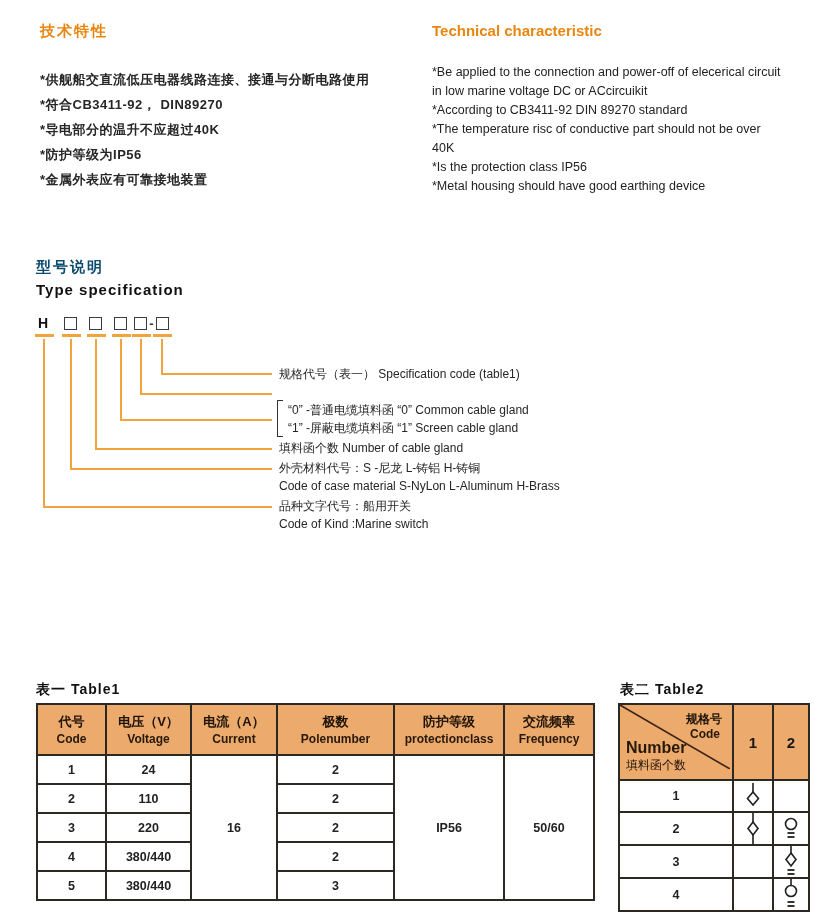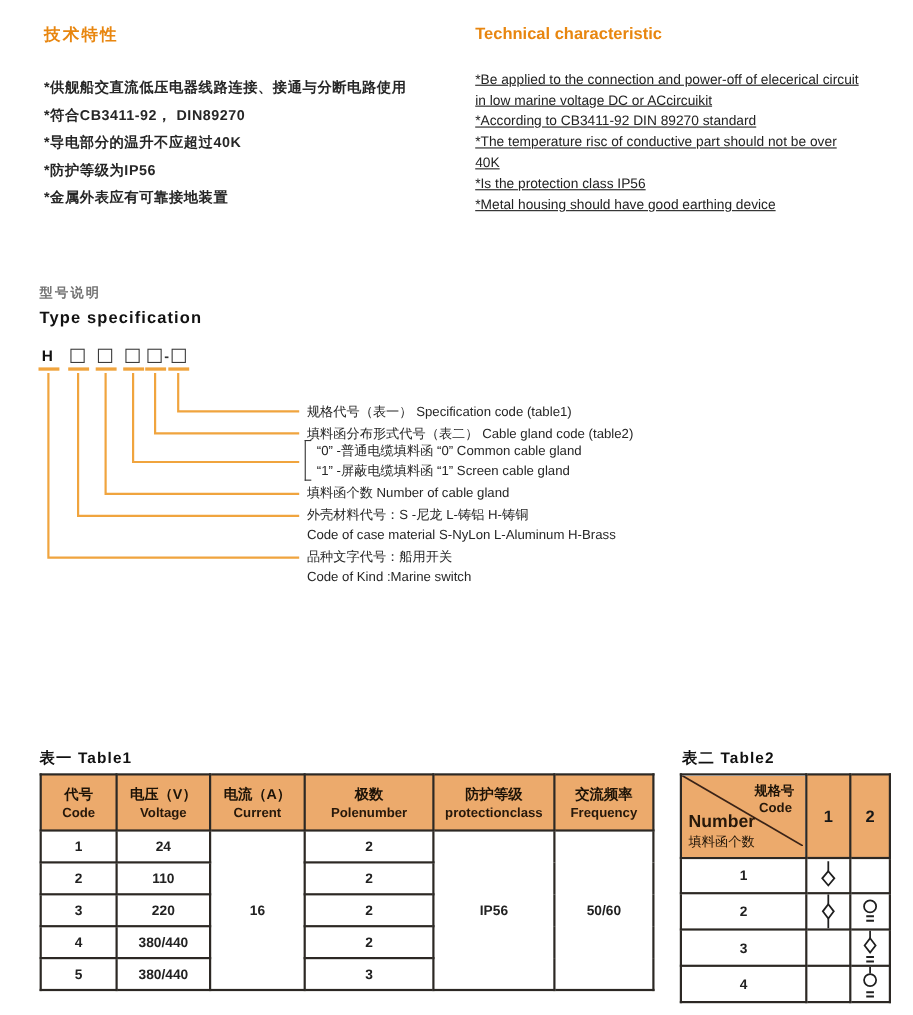--- a/index.html
+++ b/index.html
@@ -7,24 +7,24 @@
   body { font-family:"Liberation Sans","DejaVu Sans",sans-serif; color:#1e1e1e; }
   .page { position:relative; width:830px; height:923px; background:#ffffff; overflow:hidden; }
   .tech-cn { position:absolute; left:40px; top:22px; width:385px; }
   .tech-cn .title { font-size:15px; font-weight:bold; color:#e8860f; letter-spacing:2px;font-family:Liberation Mono, monospace; }
   .tech-cn .bullets { margin-top:26px; }
   .tech-cn .b { font-size:13px; line-height:25px; color:#262626; font-weight:600; letter-spacing:0.5px; white-space:nowrap; }
 
   .tech-en { position:absolute; left:432px; top:22px; width:392px; }
   .tech-en .title { font-size:15px; font-weight:bold; color:#e8860f; }
   .tech-en .lines { margin-top:24px; }
-  .tech-en .l { font-size:12.5px; line-height:19px; color:#222; white-space:nowrap;text-decoration:underline; }
+  .tech-en .l { font-size:12.5px; line-height:19px; color:#222; white-space:nowrap; }
 
   
-  .ts-title-cn { position:absolute; left:36px; top:258px; font-size:12px; font-weight:bold; color:#737373; letter-spacing:2px;text-align:center; }
+  .ts-title-cn { position:absolute; left:36px; top:258px; font-size:15px; font-weight:bold; color:#0c4a6e; letter-spacing:2px;text-align:center; }
   .ts-title-en { position:absolute; left:36px; top:281px; font-size:15px; color:#111; font-weight:600; letter-spacing:1px; }
 
   .diagram { position:absolute; left:36px; top:313px; width:680px; height:225px; }
   .tok { position:absolute; top:2px; }
   .tok-h { left:2px; font-size:14px; font-weight:bold; color:#111; }
   .box { position:absolute; top:4px; width:13px; height:13px; border:1.6px solid #3c3c3c; background:#fff; }
   .dash { position:absolute; top:3px; left:110px; width:11px; text-align:center; font-size:13px; font-weight:bold; color:#333; }
   .uline { position:absolute; top:21px; width:19px; height:3px; background:#f0a43e; }
   .dg-svg { position:absolute; left:0; top:26px; }
   .dg-label { position:absolute; font-size:12px; color:#262626; white-space:nowrap; line-height:18px; font-weight:500; }
@@ -103,21 +103,20 @@
     <svg class="dg-svg" width="660" height="200">
       <polyline points="126,0 126,35 236,35" fill="none" stroke="#f0a43e" stroke-width="2"></polyline>
       <polyline points="105,0 105,55 236,55" fill="none" stroke="#f0a43e" stroke-width="2"></polyline>
       <polyline points="85,0 85,81 236,81" fill="none" stroke="#f0a43e" stroke-width="2"></polyline>
       <polyline points="60,0 60,110 236,110" fill="none" stroke="#f0a43e" stroke-width="2"></polyline>
       <polyline points="35,0 35,130 236,130" fill="none" stroke="#f0a43e" stroke-width="2"></polyline>
       <polyline points="8,0 8,168 236,168" fill="none" stroke="#f0a43e" stroke-width="2"></polyline>
     </svg>
 
     <div class="dg-label" style="left:243px; top:52px;">规格代号（表一） Specification code (table1)</div>
-    <div class="dg-label" style="left:243px; top:72px;">填料函分布形式代号（表二） Cable gland code (table2)</div>
     <span class="bracket"></span>
     <div class="dg-label" style="left:252px; top:88px;">“0” -普通电缆填料函  “0” Common cable gland</div>
     <div class="dg-label" style="left:252px; top:106px;">“1” -屏蔽电缆填料函  “1” Screen cable gland</div>
     <div class="dg-label" style="left:243px; top:126px;">填料函个数  Number of cable gland</div>
     <div class="dg-label" style="left:243px; top:146px;">外壳材料代号：S -尼龙 L-铸铝 H-铸铜</div>
     <div class="dg-label" style="left:243px; top:164px;">Code of case material S-NyLon L-Aluminum H-Brass</div>
     <div class="dg-label" style="left:243px; top:184px;">品种文字代号：船用开关</div>
     <div class="dg-label" style="left:243px; top:202px;">Code  of  Kind :Marine switch</div>
   </div>
 

